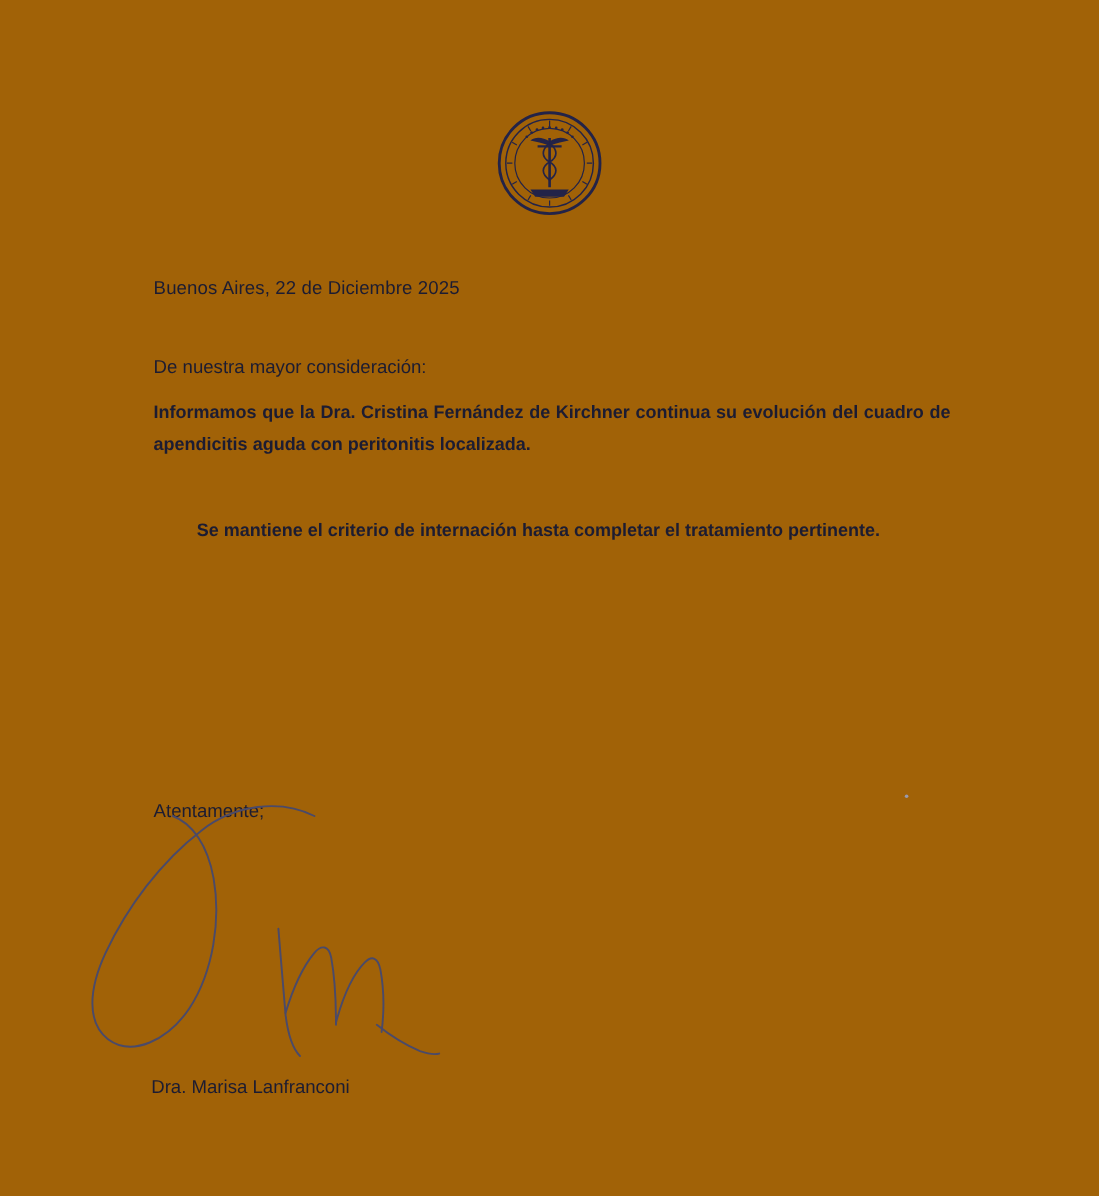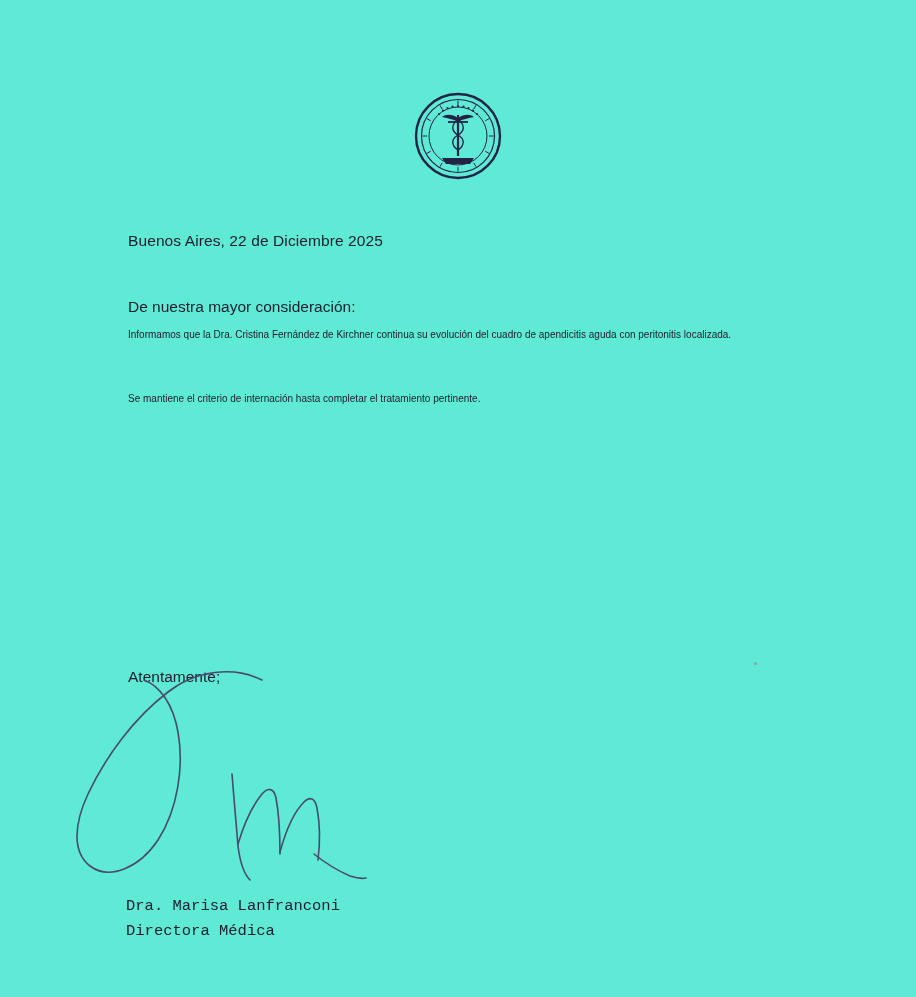--- a/index.html
+++ b/index.html
@@ -12,21 +12,21 @@
     height: 997px;
     position: relative;
     font-family: "Liberation Sans", sans-serif;
     color: #1a1a2e;
     overflow: hidden;
   }
 
   .page {
     position: absolute;
     inset: 0;
-    background: #5eead4;
+    background: #a16207;
   }
 
   
   .letterhead {
     position: absolute;
     top: 88px;
     left: 0;
     right: 0;
     display: flex;
     justify-content: center;
@@ -56,29 +56,30 @@
     color: #1c1c32;
     margin-bottom: 48px;
   }
 
   .salutation {
     font-size: 15.5px;
     color: #1c1c32;
   }
 
   .para {
-    font-size: 10px;
+    font-size: 15px;
     line-height: 1.78;
     color: #1c1c32;
     text-align: justify;
     margin-bottom: 46px;
+    font-weight: bold;
   }
   .para:last-of-type { margin-bottom: 0; }
 
-  .para-short { text-align: left; }
+  .para-short { text-align: left; margin-left: 36px; }
 
   .closing {
     position: absolute;
     left: 128px;
     top: 668px;
     font-size: 15.5px;
     color: #1c1c32;
   }
 
   
@@ -102,21 +103,21 @@
 
   
   .sig-block {
     position: absolute;
     left: 126px;
     top: 894px;
     font-size: 15.5px;
     line-height: 1.62;
     color: #1c1c32;
   }
-  .sig-block div { white-space: nowrap; font-family: Liberation Mono, monospace; }
+  .sig-block div { white-space: nowrap; }
 </style>
 </head>
 <body>
 
 <div class="page">
 
   <div class="letterhead">
     <div class="logo-wrap">
       <svg class="logo-svg" viewBox="0 0 96 96">
         <circle cx="48" cy="48" r="42" fill="none" stroke="#232348" stroke-width="2.4"></circle>
@@ -179,16 +180,15 @@
       <path d="M182 196 C188 176 196 158 206 146 C212 139 218 140 220 150 C223 166 224 188 224 206"></path>
       <path d="M224 204 C230 182 238 164 248 154 C254 148 259 150 261 160 C264 176 264 196 262 212"></path>
       <path d="M258 206 C268 214 280 222 294 228 C300 230 306 231 310 230"></path>
     </g>
   </svg>
 
   <div class="stray-dot"></div>
 
   <div class="sig-block">
     <div>Dra. Marisa Lanfranconi</div>
-    <div>Directora Médica</div>
   </div>
 
 </div>
 
 </body></html>

